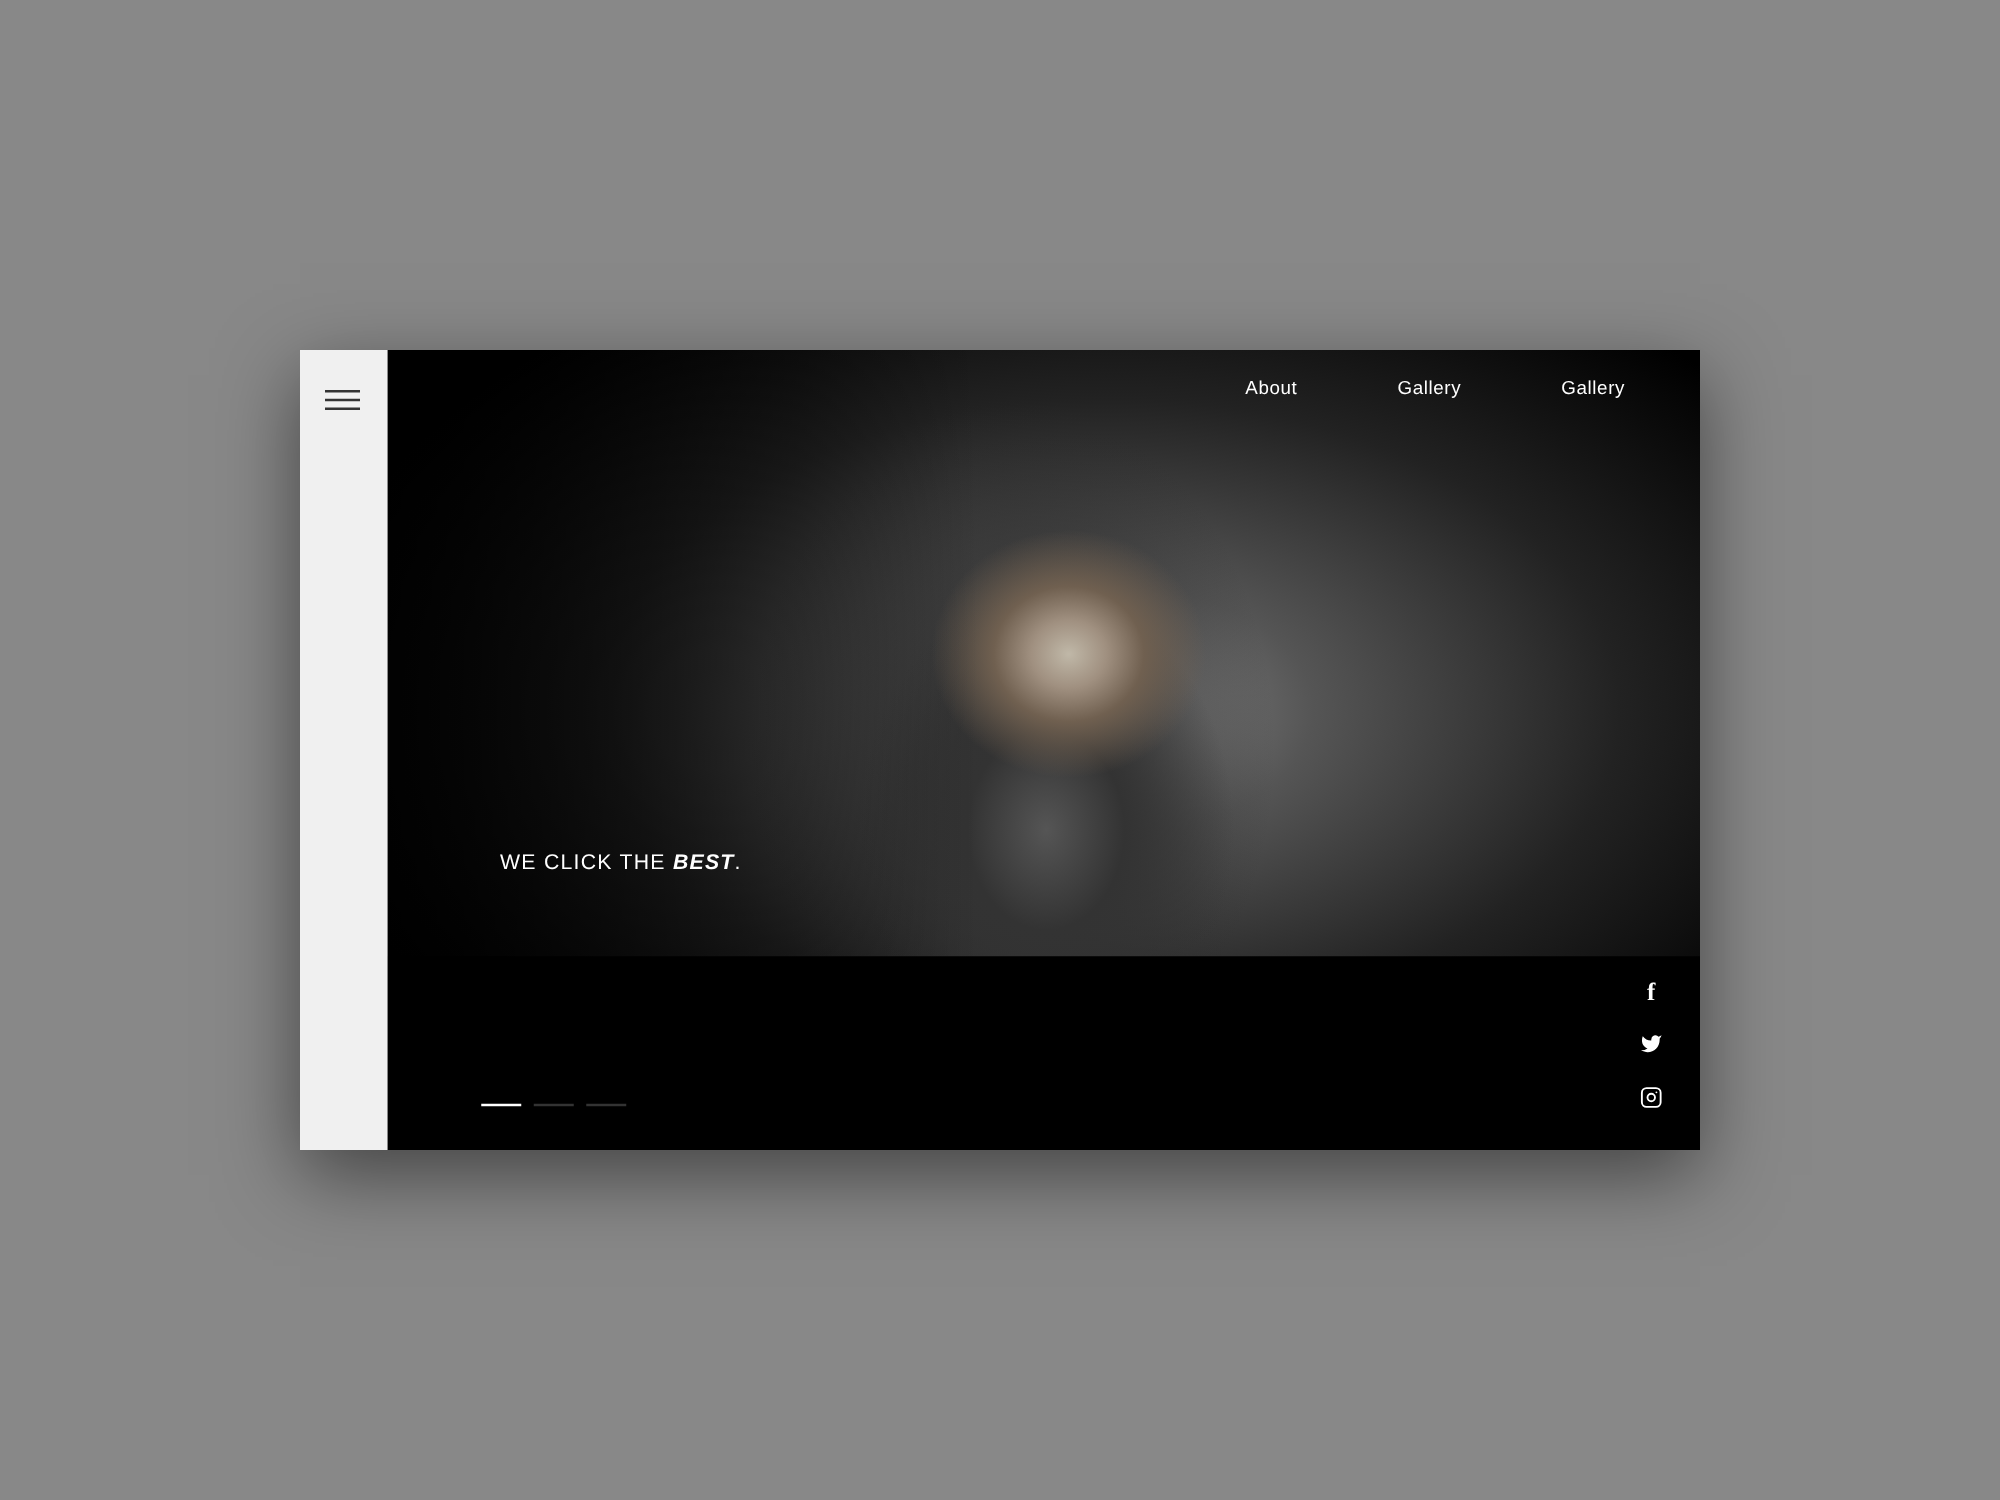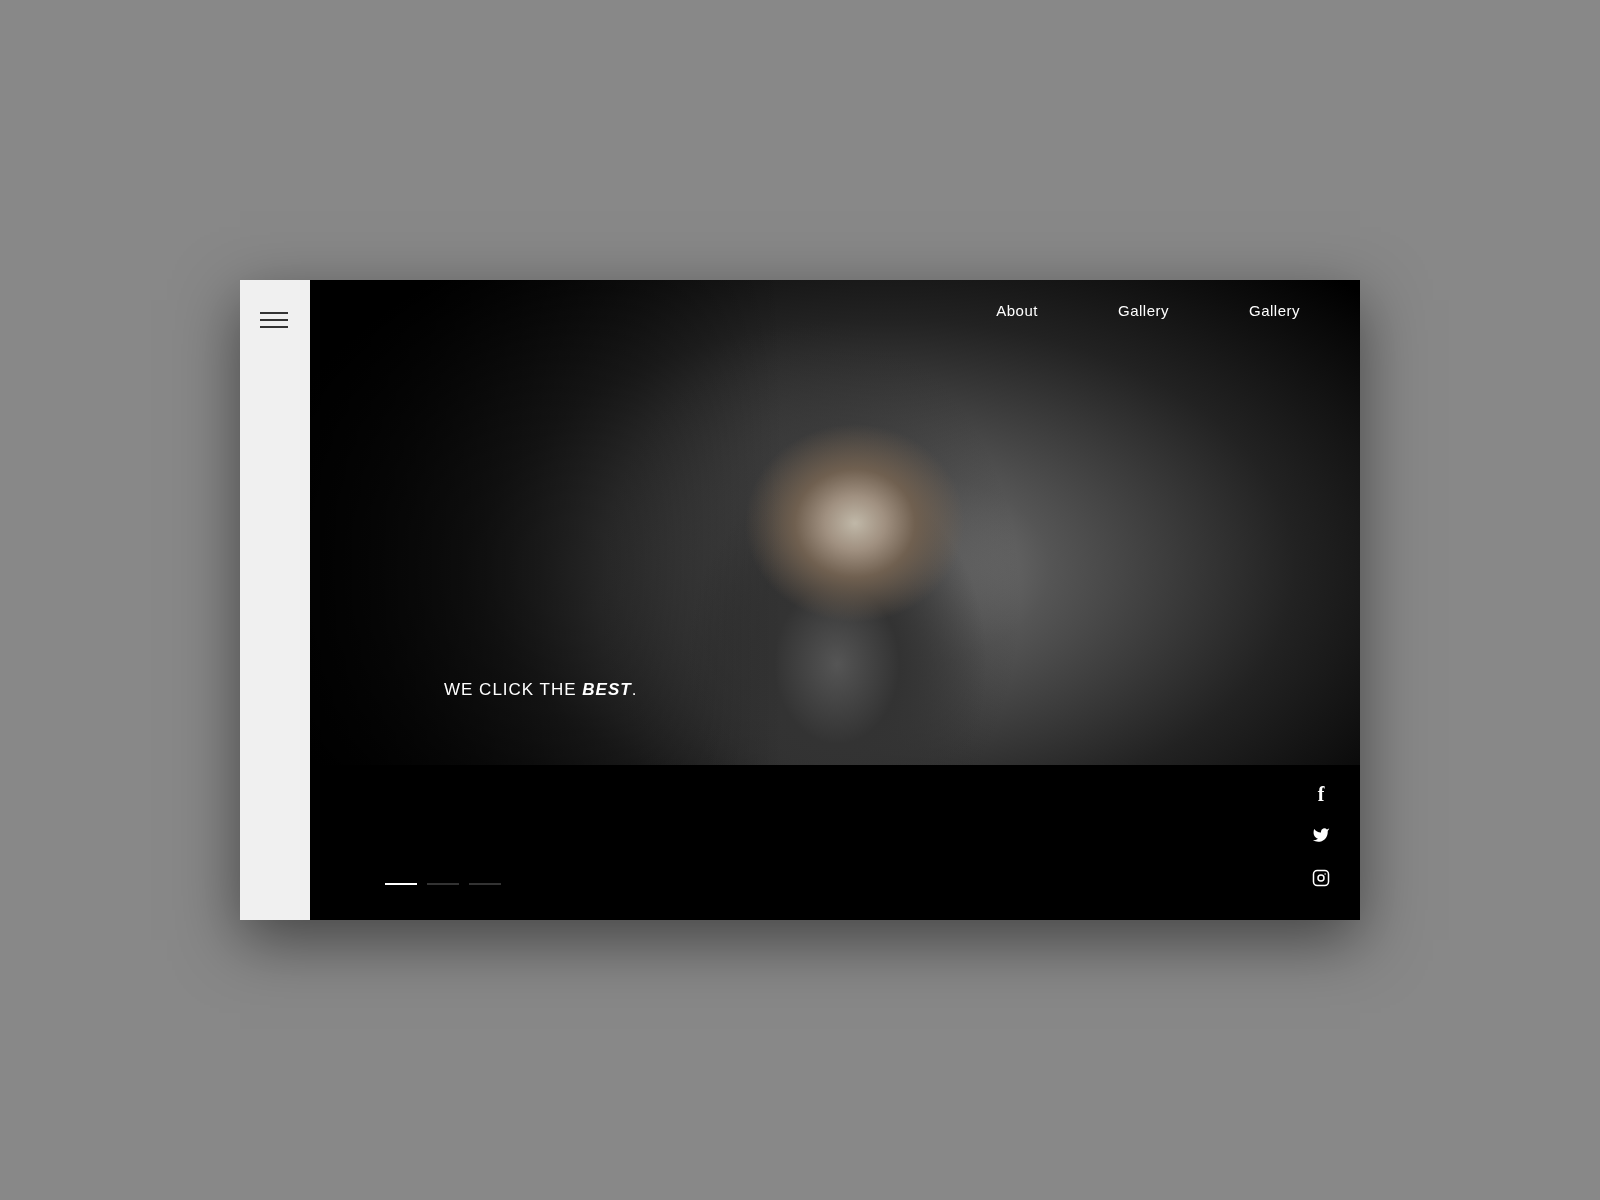--- a/index.html
+++ b/index.html
@@ -105,21 +105,20 @@
     .hero-tagline {
       position: absolute;
       bottom: 220px;
       left: 90px;
       color: #fff;
       font-size: 17px;
       font-weight: 400;
       letter-spacing: 1px;
       text-transform: uppercase;
       z-index: 5;
-      margin-left: 44px;
     }
 
     .hero-tagline .bold-italic {
       font-style: italic;
       font-weight: 700;
     }
 
     
     .bottom-bar {
       position: absolute;

